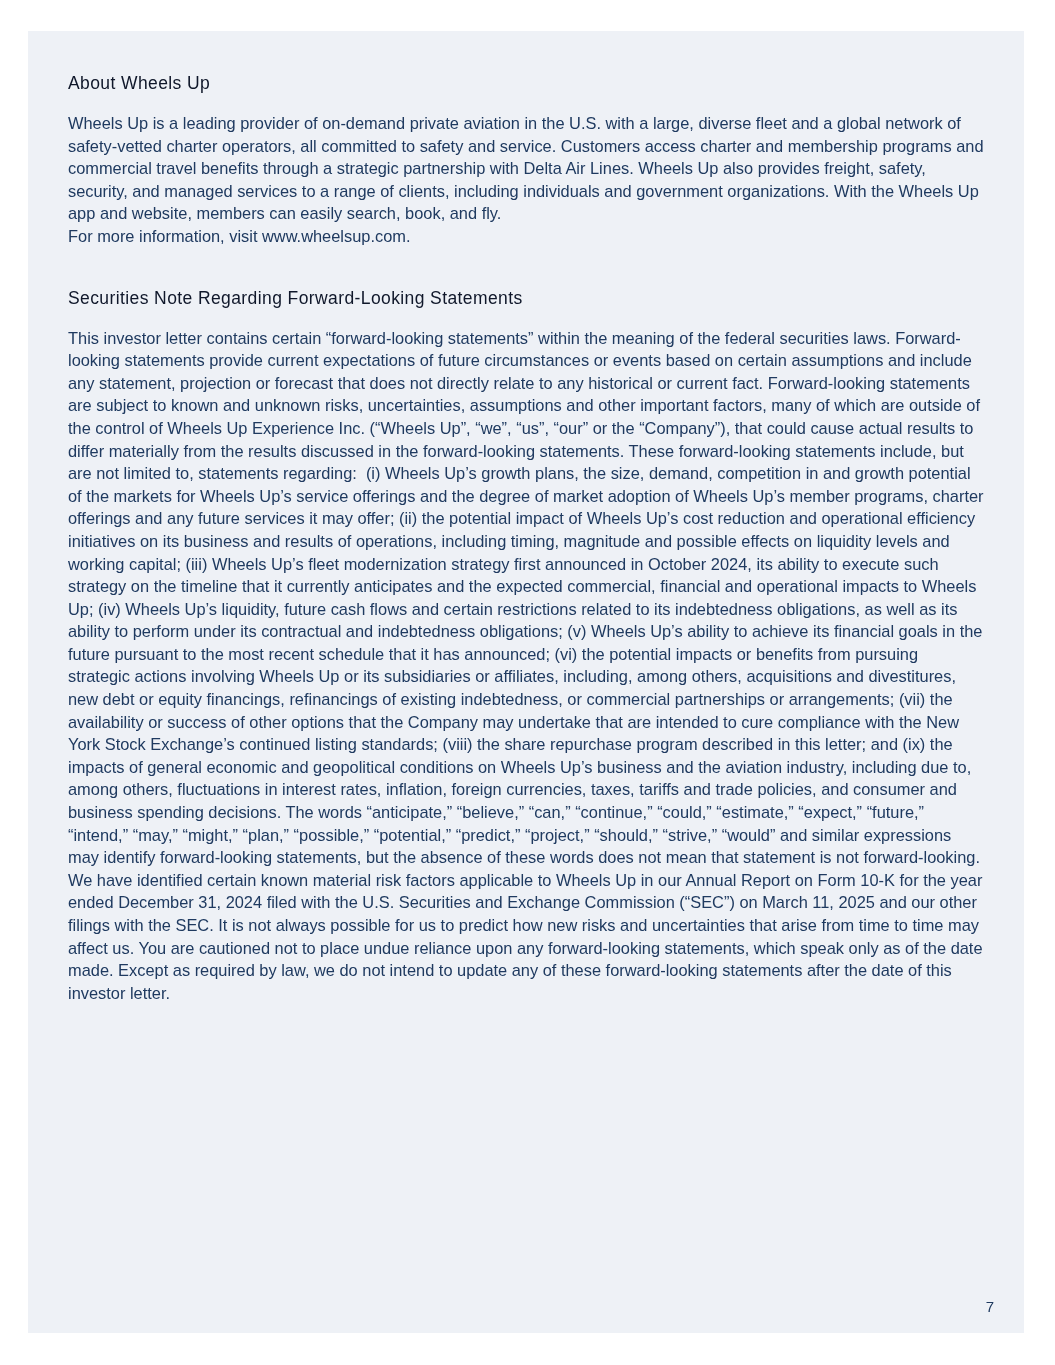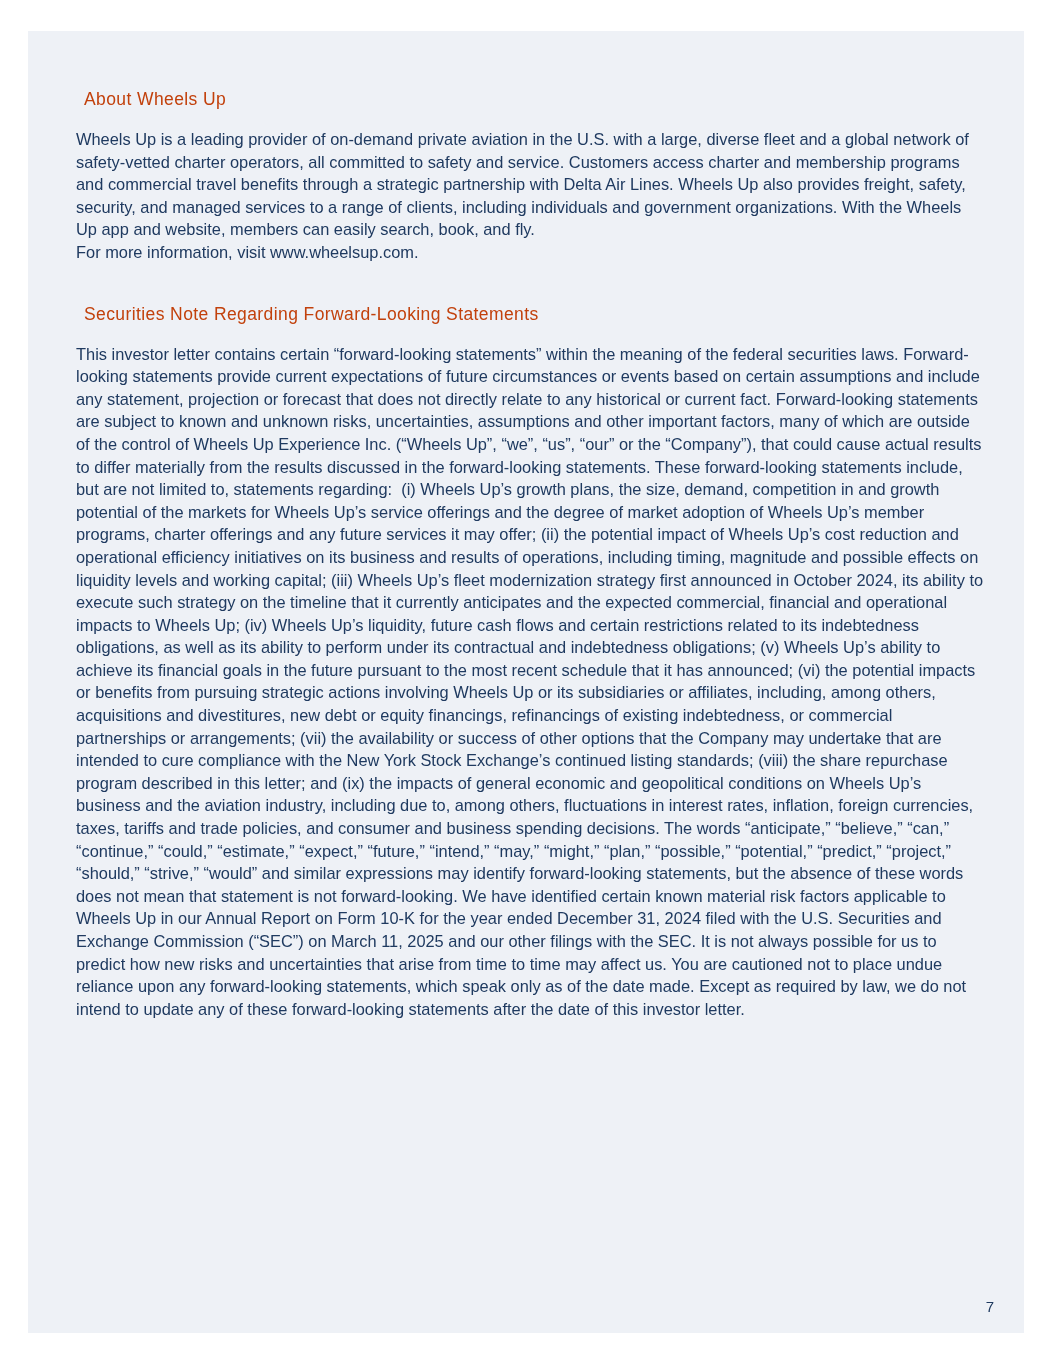--- a/index.html
+++ b/index.html
@@ -18,29 +18,29 @@
   .page {
     position: absolute;
     left: 28px;
     top: 31px;
     width: 996px;
     height: 1302px;
     background: #eef1f6;
     padding: 41px 40px 0 40px;
   }
   .section-heading {
-    margin: 16px;
+    margin: 0;
     font-size: 17.5px;
     font-weight: 400;
     letter-spacing: 0.4px;
     line-height: 22px;
-    color: #c2410c;
+    color: #0f172a;
   }
   .para {
-    margin: 18px 0 0 8px;
+    margin: 18px 0 0 0;
     font-size: 16.4px;
     line-height: 22.6px;
     color: #1f3a60;
     white-space: pre-wrap;
   }
   .section-cautionary {
     margin-top: 39px;
   }
   .page-number {
     position: absolute;

